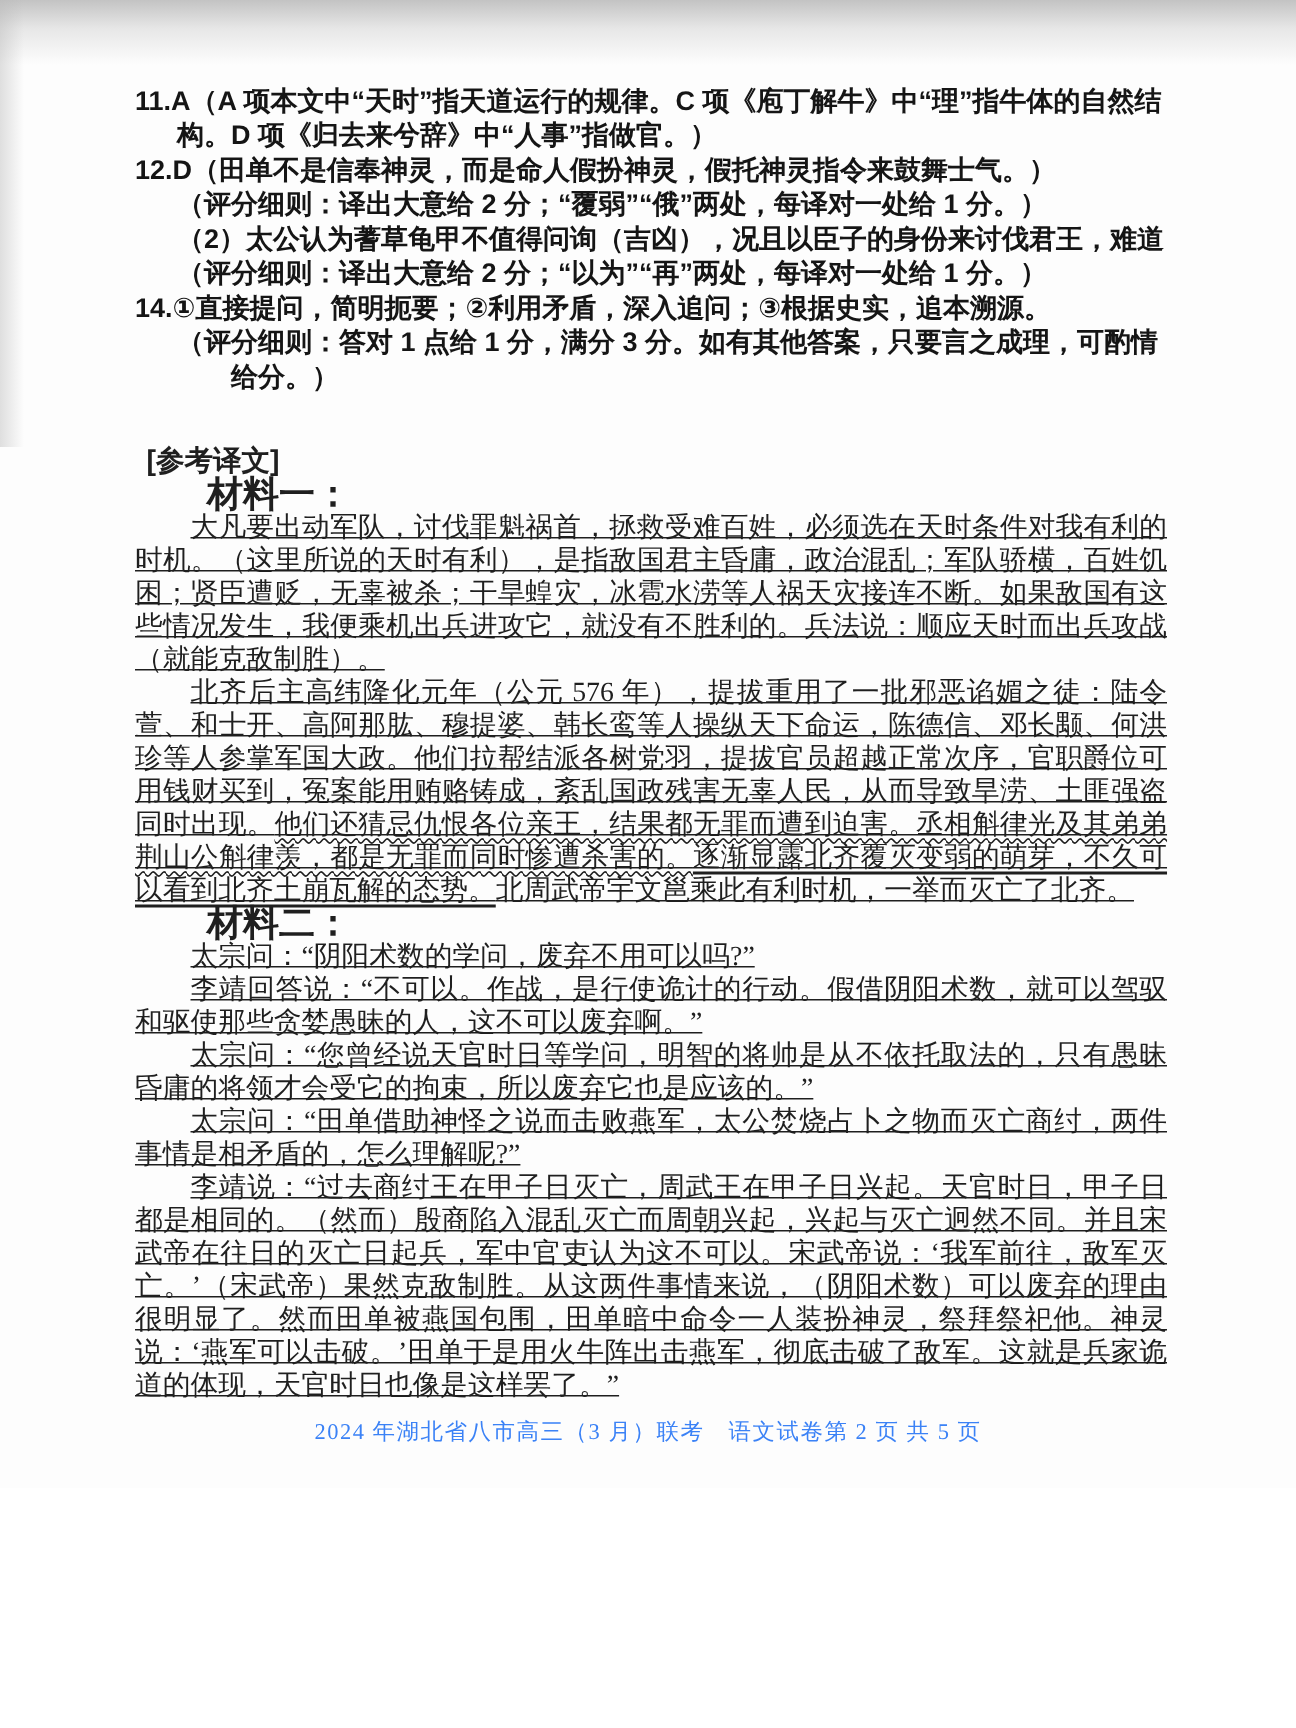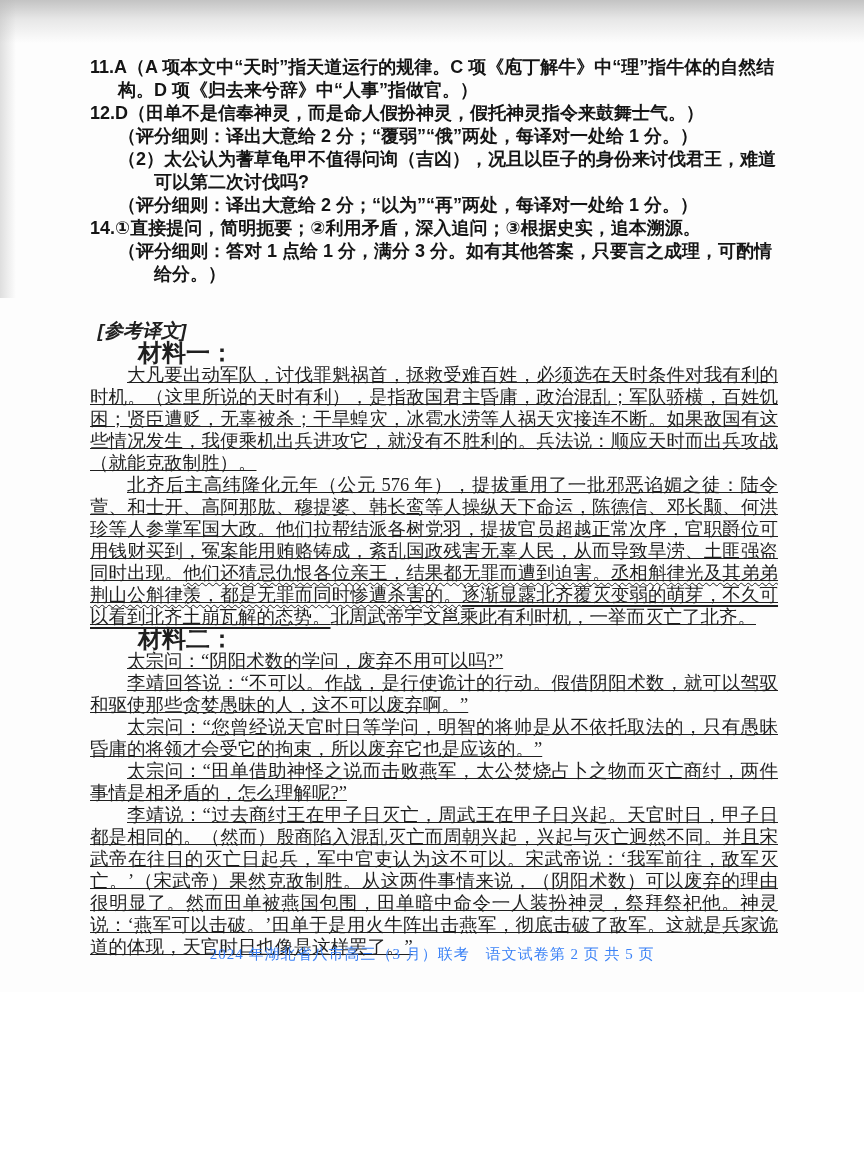--- a/index.html
+++ b/index.html
@@ -57,21 +57,20 @@
     font-size: 18.5px;
     line-height: 22px;
     text-align: justify;
     color: #1f1f1f;
   }
   .trans-header {
     font-weight: bold;
     text-indent: 0.4em;
     font-family: "Liberation Sans", "DejaVu Sans", sans-serif;
     font-size: 19px;
-    font-style: italic;
   }
   .mat-title {
     font-weight: bold;
     text-indent: 2em;
     font-family: "Liberation Sans", "DejaVu Sans", sans-serif;
     font-size: 24px;
   }
   .para {
     margin: 0;
     text-indent: 2em;
@@ -106,21 +105,20 @@
 <body>
 
 <div class="page">
 
   <section class="answers">
     <div class="ans-line">11.A（A 项本文中“天时”指天道运行的规律。C 项《庖丁解牛》中“理”指牛体的自然结</div>
     <div class="ans-line ind1">构。D 项《归去来兮辞》中“人事”指做官。）</div>
     <div class="ans-line">12.D（田单不是信奉神灵，而是命人假扮神灵，假托神灵指令来鼓舞士气。）</div>
     <div class="ans-line ind1">（评分细则：译出大意给 2 分；“覆弱”“俄”两处，每译对一处给 1 分。）</div>
     <div class="ans-line ind1">（2）太公认为蓍草龟甲不值得问询（吉凶），况且以臣子的身份来讨伐君王，难道</div>
-    <div class="ans-line ind2">可以第二次讨伐吗?</div>
     <div class="ans-line ind1">（评分细则：译出大意给 2 分；“以为”“再”两处，每译对一处给 1 分。）</div>
     <div class="ans-line">14.①直接提问，简明扼要；②利用矛盾，深入追问；③根据史实，追本溯源。</div>
     <div class="ans-line ind1">（评分细则：答对 1 点给 1 分，满分 3 分。如有其他答案，只要言之成理，可酌情</div>
     <div class="ans-line ind2">给分。）</div>
   </section>
 
   <section class="translation">
     <div class="trans-header">[参考译文]</div>
 
     <div class="mat-title">材料一：</div>

